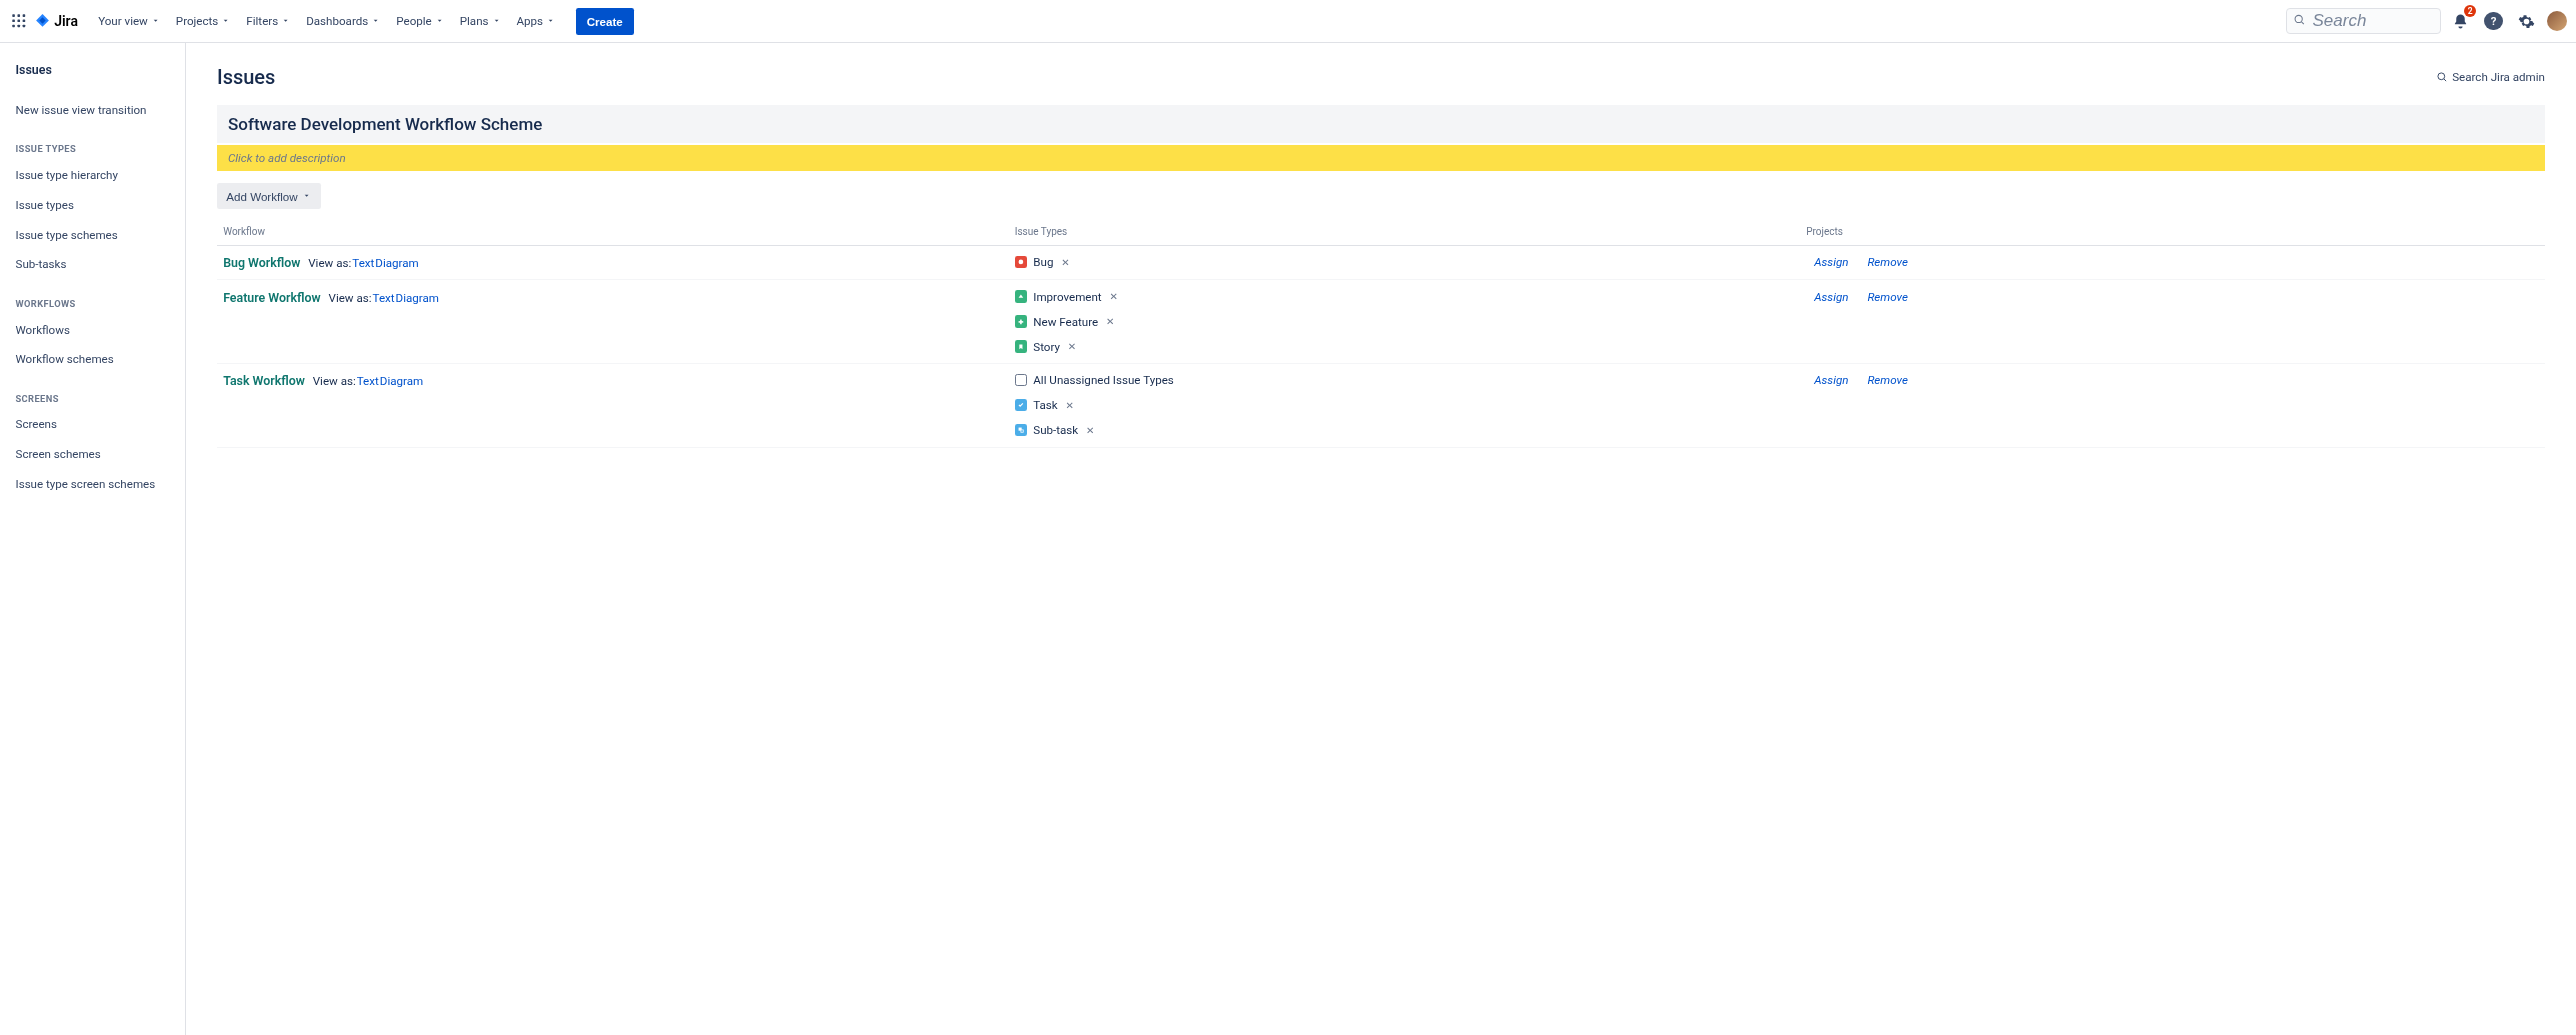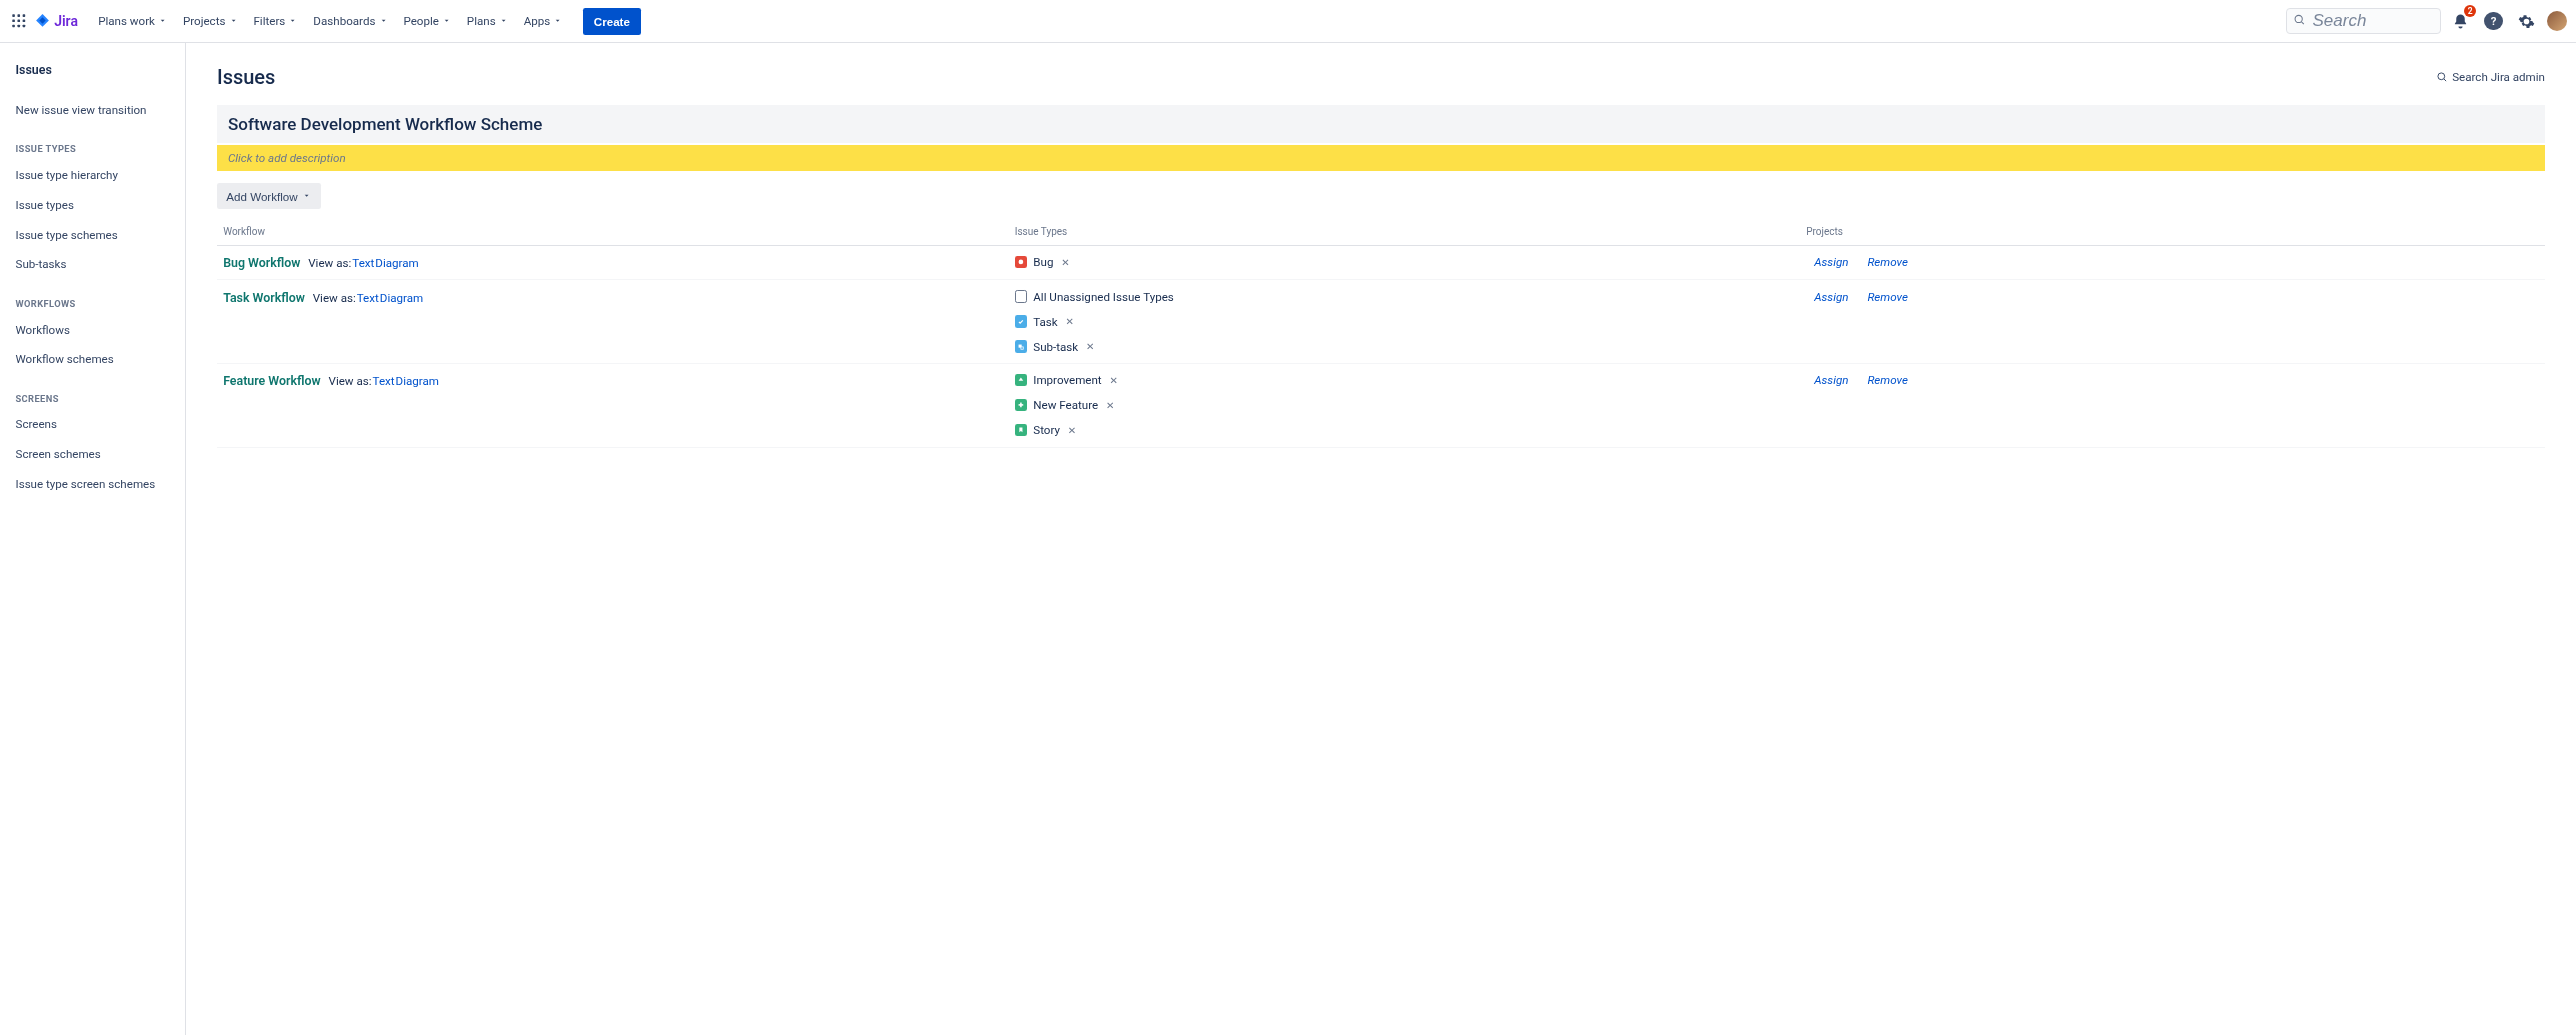--- a/index.html
+++ b/index.html
@@ -1,21 +1,21 @@
 <!DOCTYPE html>
 <html style="font-size:12.4px"><head>
 <meta charset="utf-8">
 <style>
 * { box-sizing: border-box; margin: 0; padding: 0; }
 body { font-family: -apple-system, BlinkMacSystemFont, "Segoe UI", Roboto, sans-serif; color: #172b4d; background: #fff; }
 .topnav { display: flex; align-items: center; height: 43px; padding: 0 9.3px; border-bottom: 0.8px solid #dfe1e6; }
 .topnav-left { display: flex; align-items: center; gap: 3.1px; }
 .appswitcher { width: 18.6px; height: 18.6px; display: flex; align-items: center; justify-content: center; cursor: pointer; margin-right: 3.1px; }
 .jira-logo { display: flex; align-items: center; gap: 3.1px; cursor: pointer; margin-right: 9.3px; }
-.jira-logo-text { font-weight: 600; font-size: 14px; color: #6d28d9; }
+.jira-logo-text { font-weight: 600; font-size: 14px; color: #000000; }
 .nav-item { display: flex; align-items: center; gap: 3.1px; padding: 6.2px 7.8px; cursor: pointer; color: #344563; font-size: 11.6px; border-radius: 2.3px; }
 .create-btn { background: #0052cc; color: #fff; border: none; padding: 7px 11px; border-radius: 2.3px; font-size: 11.6px; font-weight: 700; cursor: pointer; margin-left: 9.3px; }
 .topnav-right { margin-left: auto; display: flex; align-items: center; gap: 7.8px; }
 .search-box { position: relative; }
 .search-input { width: 155px; height: 26px; border: 1.6px solid #dfe1e6; border-radius: 3.9px; padding: 0 7.8px 0 26px; font-size: 17px; background: #fafbfc; }
 .search-input::placeholder { color: #7a869a; font-style: italic; }
 .search-icon-wrap { position: absolute; left: 7.8px; top: 50%; transform: translateY(-50%); color: #6b778c; }
 .icon-btn { width: 25px; height: 25px; display: flex; align-items: center; justify-content: center; cursor: pointer; border-radius: 50%; position: relative; }
 .notif-badge { position: absolute; top: -3.1px; right: -3.1px; background: #de350b; color: #fff; font-size: 8.5px; font-weight: 600; border-radius: 6.2px; padding: 0.8px 3.9px; }
 .help-circle { background: #42526e; color: #fff; border-radius: 50%; width: 18.6px; height: 18.6px; display: flex; align-items: center; justify-content: center; font-size: 11.6px; font-weight: 600; }
@@ -76,21 +76,21 @@
     </div>
     <div class="jira-logo">
       <svg width="17" height="17" viewBox="0 0 32 32">
           <path fill="#2684ff" d="M16 2 L28 14 L16 26 L4 14 Z"></path>
           <path fill="#0052cc" d="M16 8 L22 14 L16 20 L10 14 Z"></path>
         </svg>
       <span class="jira-logo-text">Jira</span>
     </div>
     <div id="nav-items" style="display: flex;">
         <div class="nav-item">
-          <span>Plans work</span>
+          <span>Your view</span>
           <svg class="chevron-svg" width="9.3" height="9.3" viewBox="0 0 24 24" fill="#344563">
             <path d="M7 10l5 5 5-5z"></path>
           </svg>
         </div>
         <div class="nav-item">
           <span>Projects</span>
           <svg class="chevron-svg" width="9.3" height="9.3" viewBox="0 0 24 24" fill="#344563">
             <path d="M7 10l5 5 5-5z"></path>
           </svg>
         </div>
@@ -215,77 +215,77 @@
                     <circle cx="5" cy="5" r="3" fill="#fff"></circle>
                   </svg>
                 </span>
                 <span>Bug</span>
                 <span class="remove-x">✕</span>
               </div>
             </td>
             <td class="actions-cell"><span class="link">Assign</span><span class="link">Remove</span></td>
           </tr>
           <tr>
-            <td><span class="wf-name">Task Workflow</span><span class="view-as">View as:</span><span class="link">Text</span><span class="link">Diagram</span></td>
+            <td><span class="wf-name">Feature Workflow</span><span class="view-as">View as:</span><span class="link">Text</span><span class="link">Diagram</span></td>
             <td>
               <div class="issuetype-row">
-                <span class="it-icon" style="background:#fff;border:1.2px solid #6b778c"></span>
-                <span>All Unassigned Issue Types</span>
-              </div>
-              <div class="issuetype-row">
-                <span class="it-icon" style="background:#4bade8">
-                  <svg width="7.8" height="7.8" viewBox="0 0 10 10" fill="none" stroke="#fff" stroke-width="1.5">
-                    <path d="M2.5 5l1.5 1.5L7.5 3"></path>
-                  </svg>
-                </span>
-                <span>Task</span>
-                <span class="remove-x">✕</span>
-              </div>
-              <div class="issuetype-row">
-                <span class="it-icon" style="background:#4bade8">
-                  <svg width="7.8" height="7.8" viewBox="0 0 10 10" fill="#fff">
-                    <rect x="2" y="2" width="4" height="4"></rect>
-                    <rect x="5" y="5" width="3" height="3" fill="#4bade8" stroke="#fff"></rect>
-                  </svg>
-                </span>
-                <span>Sub-task</span>
+                <span class="it-icon" style="background:#36b37e">
+                  <svg width="7.8" height="7.8" viewBox="0 0 10 10" fill="#fff">
+                    <path d="M5 2l3 4H2z"></path>
+                  </svg>
+                </span>
+                <span>Improvement</span>
+                <span class="remove-x">✕</span>
+              </div>
+              <div class="issuetype-row">
+                <span class="it-icon" style="background:#36b37e">
+                  <svg width="7.8" height="7.8" viewBox="0 0 10 10" fill="#fff">
+                    <rect x="4" y="2" width="2" height="6"></rect>
+                    <rect x="2" y="4" width="6" height="2"></rect>
+                  </svg>
+                </span>
+                <span>New Feature</span>
+                <span class="remove-x">✕</span>
+              </div>
+              <div class="issuetype-row">
+                <span class="it-icon" style="background:#36b37e">
+                  <svg width="7.8" height="7.8" viewBox="0 0 10 10" fill="#fff">
+                    <path d="M3 2h4v6l-2-1.5L3 8z"></path>
+                  </svg>
+                </span>
+                <span>Story</span>
                 <span class="remove-x">✕</span>
               </div>
             </td>
             <td class="actions-cell"><span class="link">Assign</span><span class="link">Remove</span></td>
           </tr>
           <tr>
-            <td><span class="wf-name">Feature Workflow</span><span class="view-as">View as:</span><span class="link">Text</span><span class="link">Diagram</span></td>
+            <td><span class="wf-name">Task Workflow</span><span class="view-as">View as:</span><span class="link">Text</span><span class="link">Diagram</span></td>
             <td>
               <div class="issuetype-row">
-                <span class="it-icon" style="background:#36b37e">
-                  <svg width="7.8" height="7.8" viewBox="0 0 10 10" fill="#fff">
-                    <path d="M5 2l3 4H2z"></path>
-                  </svg>
-                </span>
-                <span>Improvement</span>
-                <span class="remove-x">✕</span>
-              </div>
-              <div class="issuetype-row">
-                <span class="it-icon" style="background:#36b37e">
-                  <svg width="7.8" height="7.8" viewBox="0 0 10 10" fill="#fff">
-                    <rect x="4" y="2" width="2" height="6"></rect>
-                    <rect x="2" y="4" width="6" height="2"></rect>
-                  </svg>
-                </span>
-                <span>New Feature</span>
-                <span class="remove-x">✕</span>
-              </div>
-              <div class="issuetype-row">
-                <span class="it-icon" style="background:#36b37e">
-                  <svg width="7.8" height="7.8" viewBox="0 0 10 10" fill="#fff">
-                    <path d="M3 2h4v6l-2-1.5L3 8z"></path>
-                  </svg>
-                </span>
-                <span>Story</span>
+                <span class="it-icon" style="background:#fff;border:1.2px solid #6b778c"></span>
+                <span>All Unassigned Issue Types</span>
+              </div>
+              <div class="issuetype-row">
+                <span class="it-icon" style="background:#4bade8">
+                  <svg width="7.8" height="7.8" viewBox="0 0 10 10" fill="none" stroke="#fff" stroke-width="1.5">
+                    <path d="M2.5 5l1.5 1.5L7.5 3"></path>
+                  </svg>
+                </span>
+                <span>Task</span>
+                <span class="remove-x">✕</span>
+              </div>
+              <div class="issuetype-row">
+                <span class="it-icon" style="background:#4bade8">
+                  <svg width="7.8" height="7.8" viewBox="0 0 10 10" fill="#fff">
+                    <rect x="2" y="2" width="4" height="4"></rect>
+                    <rect x="5" y="5" width="3" height="3" fill="#4bade8" stroke="#fff"></rect>
+                  </svg>
+                </span>
+                <span>Sub-task</span>
                 <span class="remove-x">✕</span>
               </div>
             </td>
             <td class="actions-cell"><span class="link">Assign</span><span class="link">Remove</span></td>
           </tr>
         </tbody>
     </table>
   </main>
 </div>
 

